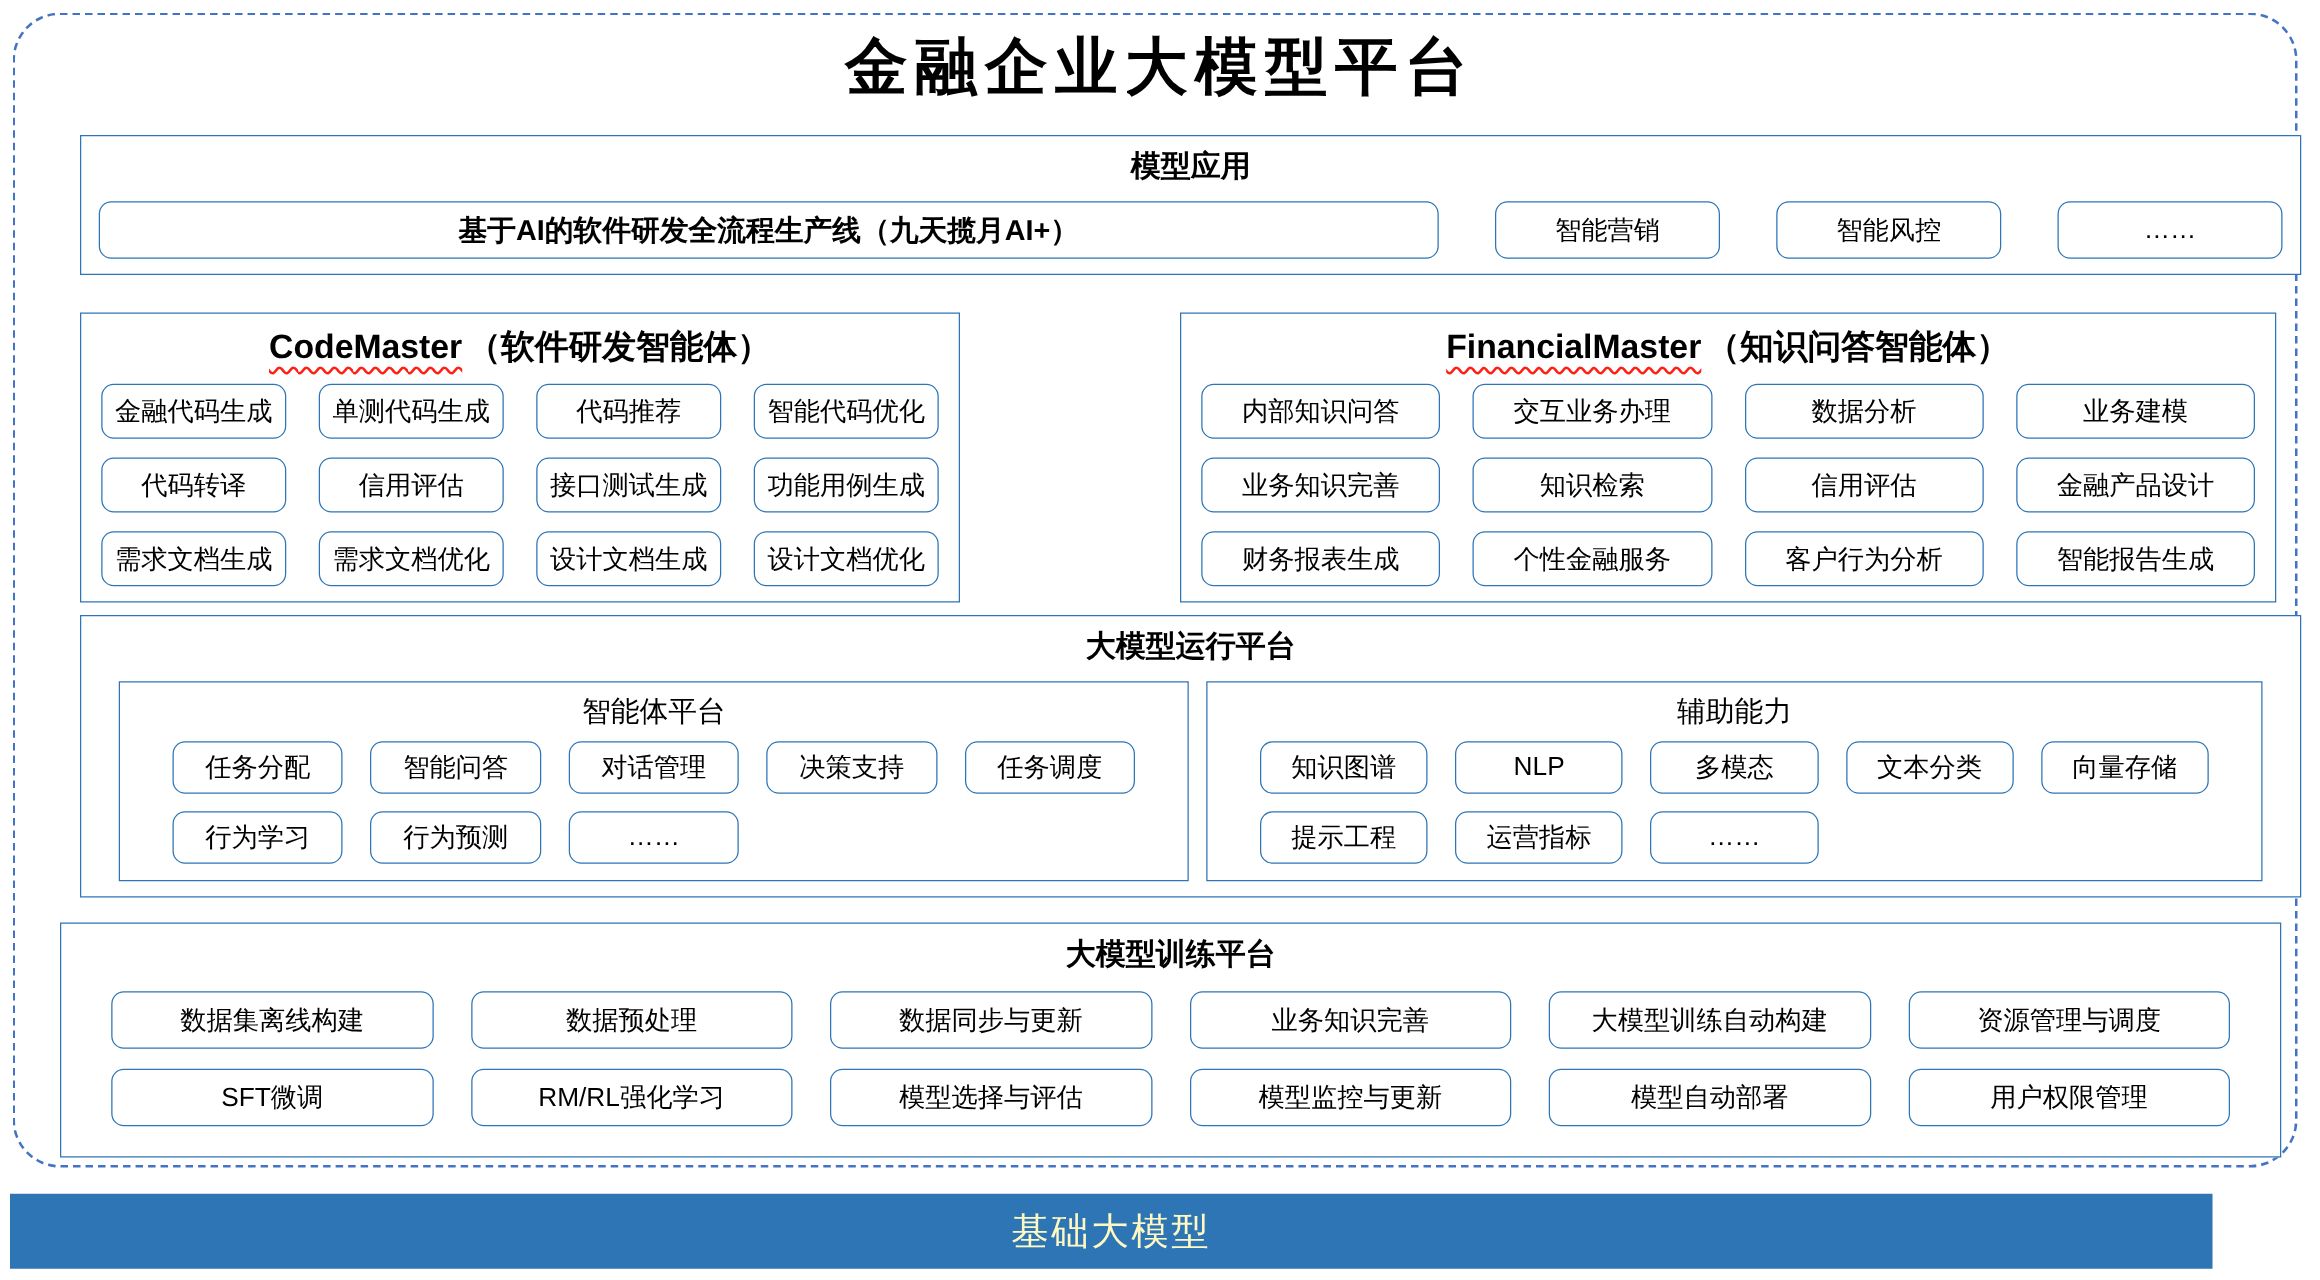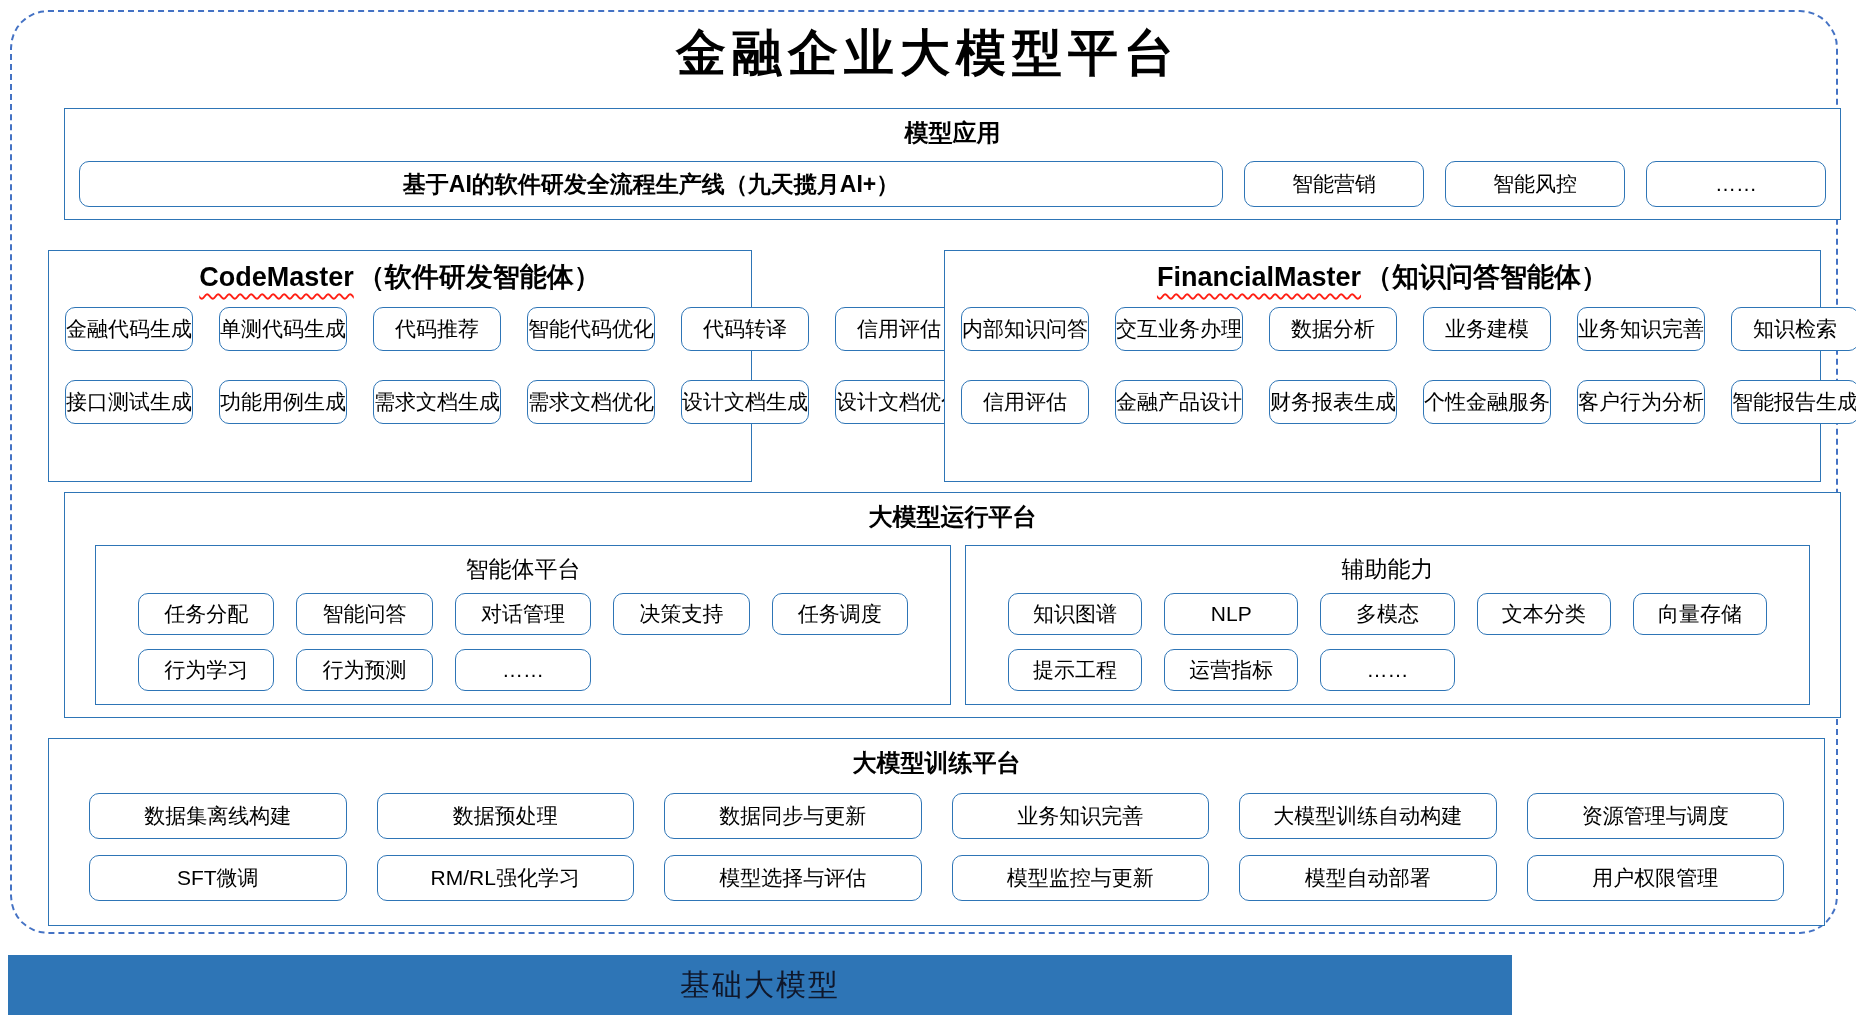--- a/index.html
+++ b/index.html
@@ -19,52 +19,52 @@
   .sec{position:absolute;border:1.5px solid #2E75B6;background:#fff;box-sizing:border-box;}
   .sec-title{width:100%;text-align:center;font-weight:700;font-size:24px;padding-top:8px;}
 
   
   .cell{border:1.5px solid #2E75B6;border-radius:10px;background:#fff;
         display:flex;align-items:center;justify-content:center;
         font-size:21px;height:44px;box-sizing:border-box;white-space:nowrap;}
 
   
   .sec-apps{left:64px;top:108px;width:1777px;height:112px;}
-  .apps-row{display:flex;gap:21px;padding:12px 14px 0 14px;}
+  .apps-row{display:flex;gap:45px;padding:12px 14px 0 14px;}
   .apps-row .pipeline{flex:1 1 auto;font-weight:700;font-size:23px;height:46px;}
   .apps-row .small{flex:0 0 180px;height:46px;}
 
   
-  .sec-code{left:48px;top:250px;width:704px;height:232px;}
+  .sec-code{left:64px;top:250px;width:704px;height:232px;}
   .sec-fin{left:944px;top:250px;width:877px;height:232px;}
   .master-title{width:100%;text-align:center;font-weight:700;font-size:27px;padding-top:8px;}
   .master-title .en{text-decoration:underline;text-decoration-style:wavy;
                     text-decoration-color:#ff1f14;text-decoration-thickness:2px;
                     text-underline-offset:7px;}
   .master-title .zh{margin-left:4px;}
-  .grid4{display:grid;grid-template-columns:repeat(6,1fr);gap:29px 26px;padding:12px 16px 0 16px;}
+  .grid4{display:grid;grid-template-columns:repeat(4,1fr);gap:15px 26px;padding:12px 16px 0 16px;}
 
   
   .sec-runtime{left:64px;top:492px;width:1777px;height:226px;}
   .inner-box{position:absolute;border:1.5px solid #2E75B6;background:#fff;box-sizing:border-box;
              top:52px;height:160px;}
   .inner-agent{left:30px;width:856px;}
   .inner-aux{left:900px;width:845px;}
   .inner-title{width:100%;text-align:center;font-weight:400;font-size:23px;padding-top:8px;}
   .grid4-sm{display:grid;grid-template-columns:repeat(5,1fr);gap:14px 22px;padding:8px 42px 0 42px;}
   .grid4-sm .cell{height:42px;}
 
   
   .sec-training{left:48px;top:738px;width:1777px;height:188px;}
   .grid6{display:grid;grid-template-columns:repeat(6,1fr);gap:16px 30px;padding:14px 40px 0 40px;}
   .grid6 .cell{height:46px;}
 
   
-  .foundation{position:absolute;left:8px;top:955px;width:1504px;height:60px;
-              background:#2E75B6;color:#0f172a;display:flex;align-items:center;
+  .foundation{position:absolute;left:8px;top:955px;width:1762px;height:60px;
+              background:#2E75B6;color:#fef9c3;display:flex;align-items:center;
               justify-content:center;font-size:30px;letter-spacing:2px;}
 </style>
 </head>
 <body>
 
 <div class="canvas">
 
   <div class="outer-frame"></div>
 
   <div class="main-title">金融企业大模型平台</div>

